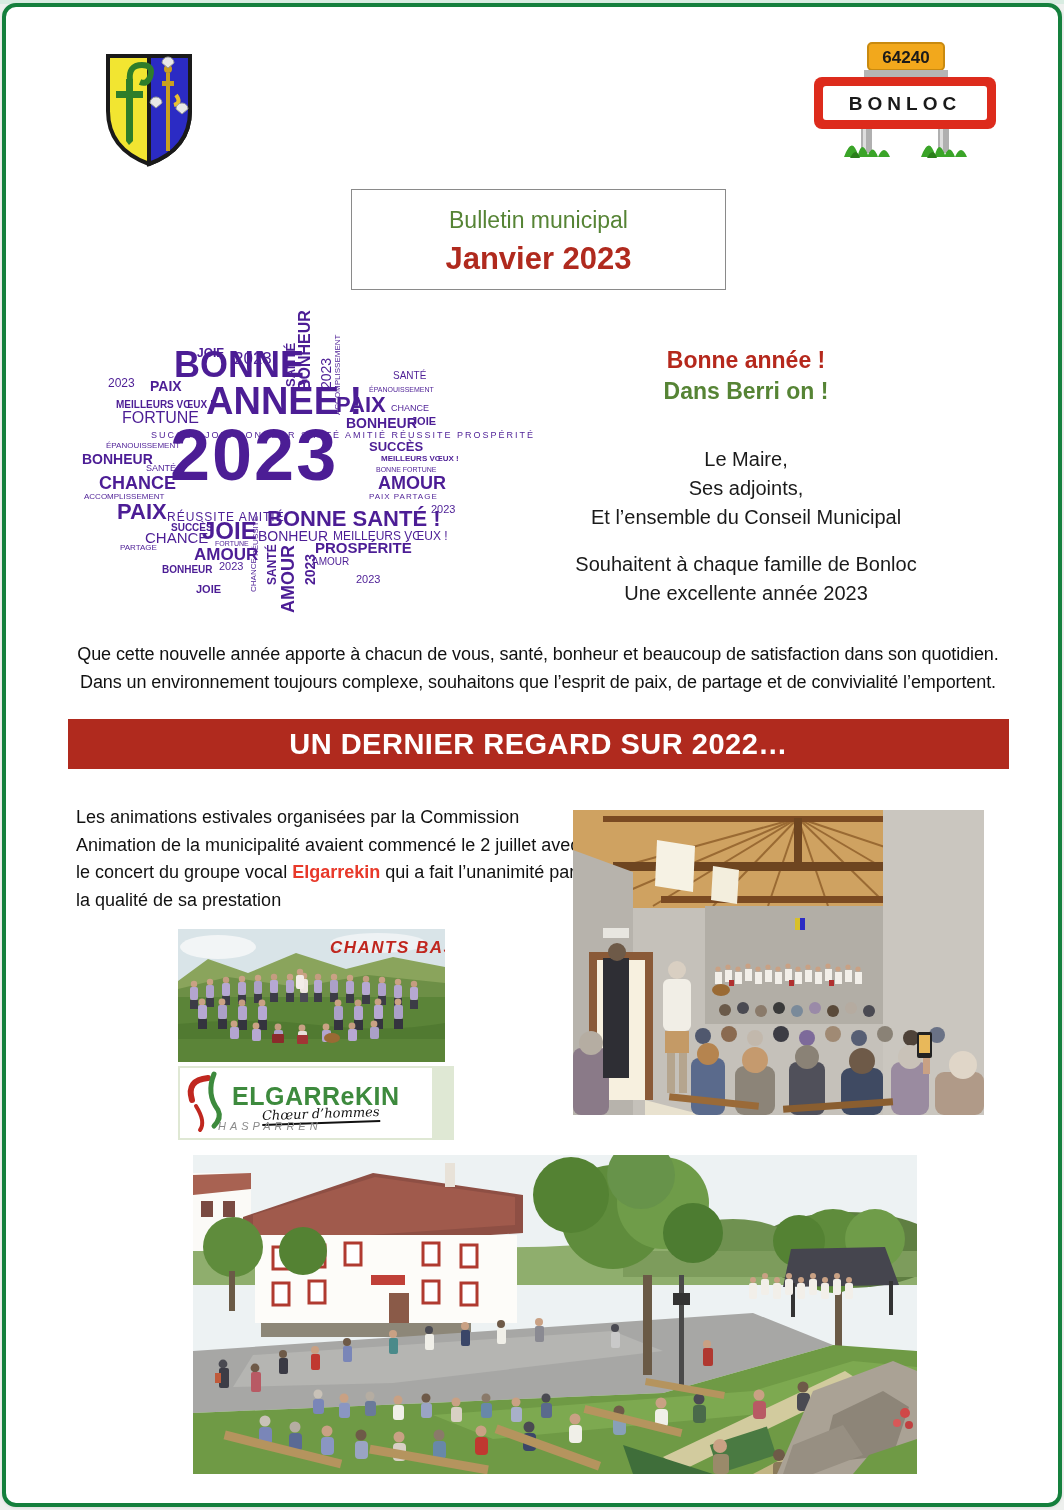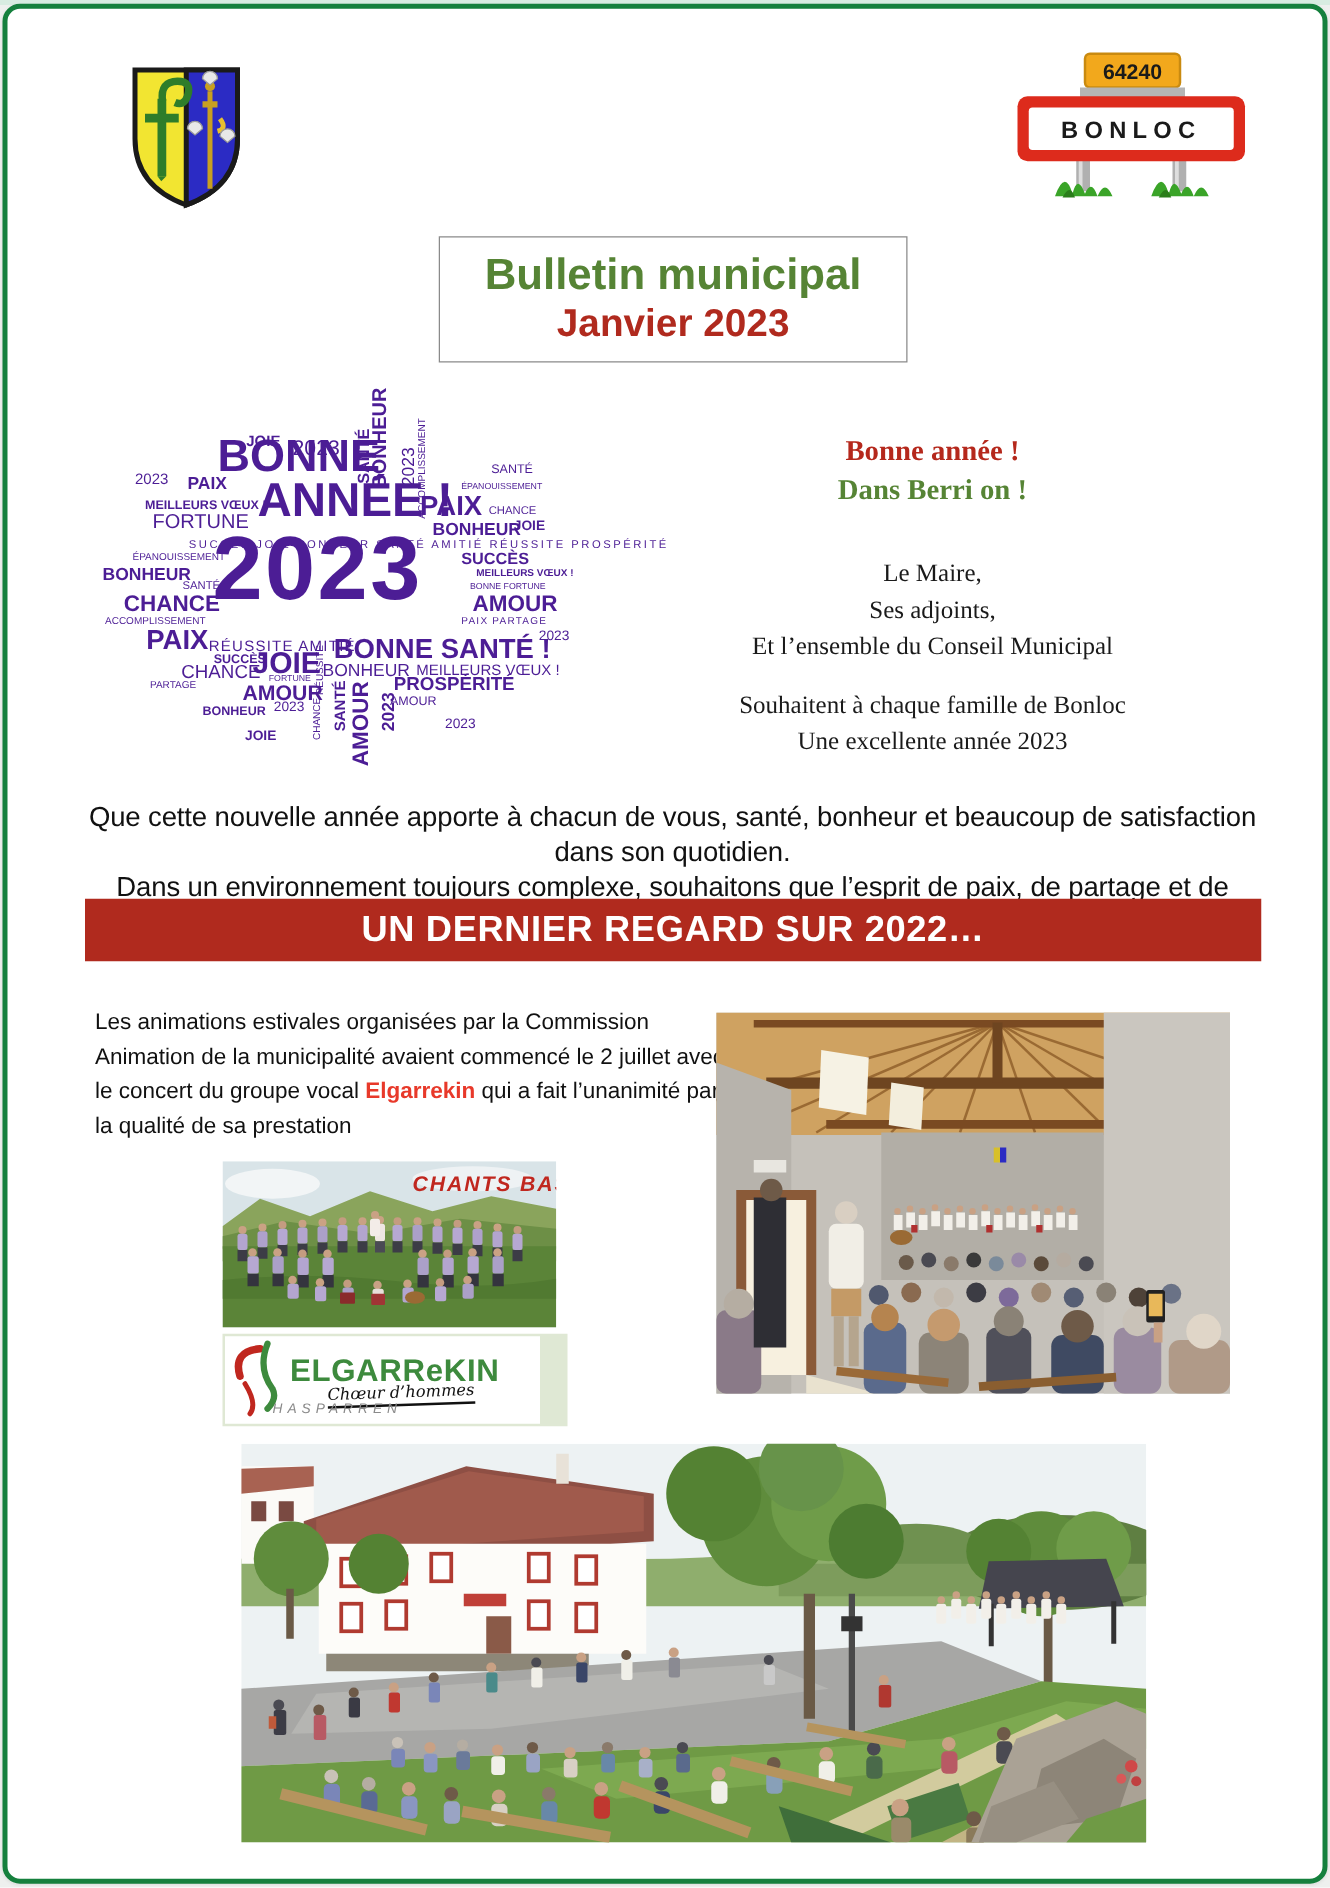--- a/index.html
+++ b/index.html
@@ -6,33 +6,33 @@
   html,body { width:1064px; height:1510px; }
   body { background:#eef0ee; font-family:"Liberation Sans", sans-serif; position:relative; }
   .topstrip { position:absolute; left:0; top:0; width:100%; height:4px; background:#d8ece1; }
   .card { position:absolute; left:2px; top:3px; width:1060px; height:1504px; background:#ffffff;
           border:4px solid #15803d; border-radius:14px; overflow:hidden; box-shadow:0 1px 3px rgba(0,0,0,.08); }
   .abs { position:absolute; }
 
   
   .titlebox { left:345px; top:182px; width:375px; height:101px; border:1px solid #8a8a8a;
               text-align:center; padding-top:11px; }
-  .title-green { font-size:35px; font-weight:700; color:#568435; line-height:38px; }
+  .title-green { font-size:23px; font-weight:400; color:#568435; line-height:38px; }
   .title-red   { font-size:31px; font-weight:700; color:#b02a1e; line-height:40px; }
 
   
-  .greet { left:520px; top:338px; width:440px; text-align:center; color:#1a1a1a;font-family:Liberation Serif, serif; }
+  .greet { left:520px; top:338px; width:440px; text-align:center; color:#1a1a1a; }
   .greet .g-red   { font-size:23px; font-weight:700; color:#b5281c; line-height:31px; }
   .greet .g-green { font-size:23px; font-weight:700; color:#568435; line-height:31px; }
   .greet .g-gap1 { height:38px; }
   .greet .g-line { font-size:20px; line-height:29px; }
   .greet .g-gap2 { height:18px; }
 
   
-  .intro { left:56px; top:633px; width:952px; text-align:center; font-size:22px; line-height:28px; color:#111; letter-spacing:-0.1px; }
+  .intro { left:56px; top:633px; width:952px; text-align:center; font-size:18px; line-height:28px; color:#111; letter-spacing:-0.1px; }
 
   
   .banner { left:62px; top:712px; width:941px; height:50px; background:#b02a1e; color:#ffffff;
             font-size:29px; font-weight:700; text-align:center; line-height:50px; letter-spacing:0.5px; }
 
   
   .article { left:70px; top:797px; width:512px; font-size:18px; line-height:27.5px; color:#111; }
   .article .hl { color:#e8392a; font-weight:700; }
 
   

